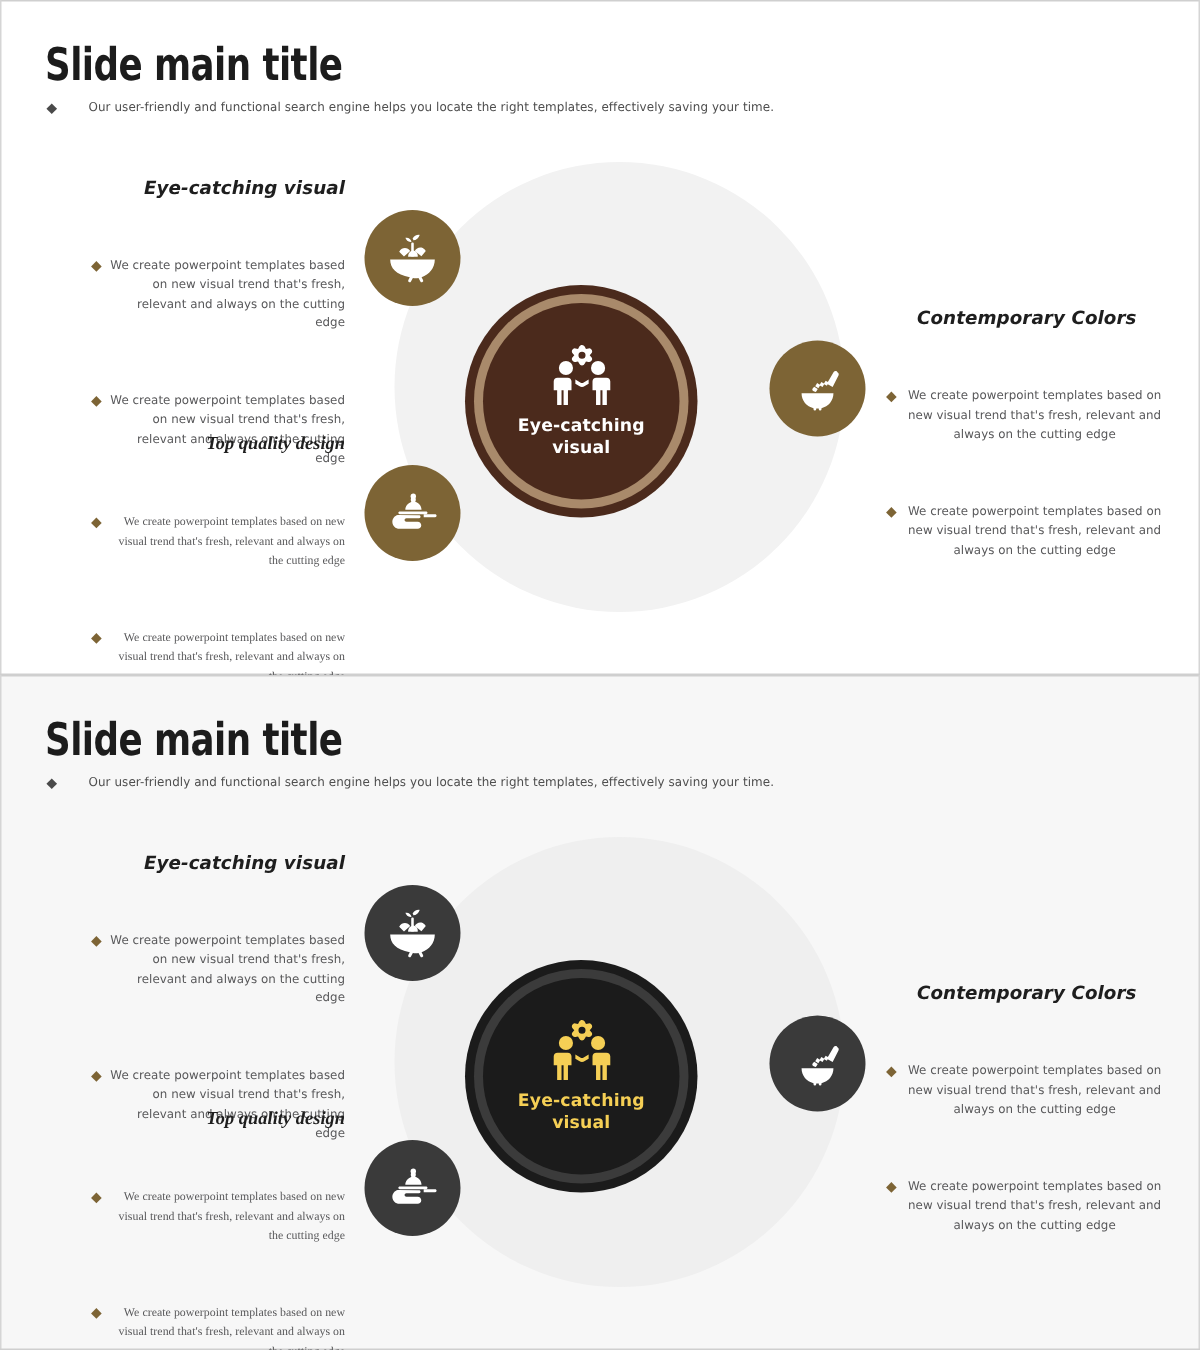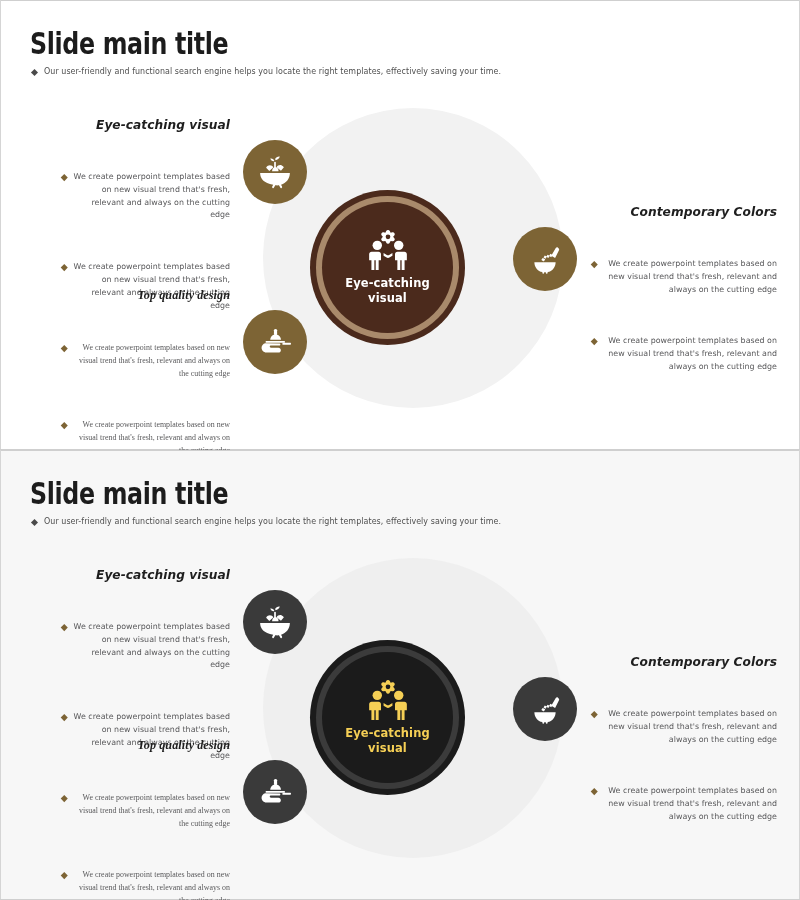--- a/index.html
+++ b/index.html
@@ -69,21 +69,21 @@
     transform: scaleX(0.88);
     transform-origin: left center;
   }
 
   .slide-subtitle-row {
     position: absolute;
     left: 32px;
     top: 66px;
     display: flex;
     align-items: flex-start;
-    gap: 7px;
+    gap: 22px;
   }
   .subtitle-bullet {
     width: 5px; height: 5px;
     margin-top: 4px;
     background: #4a4a4a;
     transform: rotate(45deg);
     flex: none;
   }
   .slide-subtitle {
     font-size: 8.2px;
@@ -222,21 +222,21 @@
   .block-left { text-align: right; width: 168px; }
   .block-left .block-heading { text-align: right; }
   .block-left .para { flex-direction: row; justify-content: flex-end; }
   .block-left .para-text { text-align: right; }
   .block-left .para:first-of-type .para-text { text-indent: 0; }
 
   .block-tl { left: 62px; top: 118px; }
   .block-bl { left: 62px; top: 288px; font-family: Liberation Serif, serif; }
 
   
-  .block-right { width: 185px; text-align: right; }
+  .block-right { width: 185px; text-align: center; }
   .block-r { left: 592px; top: 205px; }
 </style>
 </head>
 <body>
 
 <div class="deck">
 
   <section class="slide slide-light">
     <div class="slide-edge-top"></div>
     <div class="slide-edge-left"></div>

